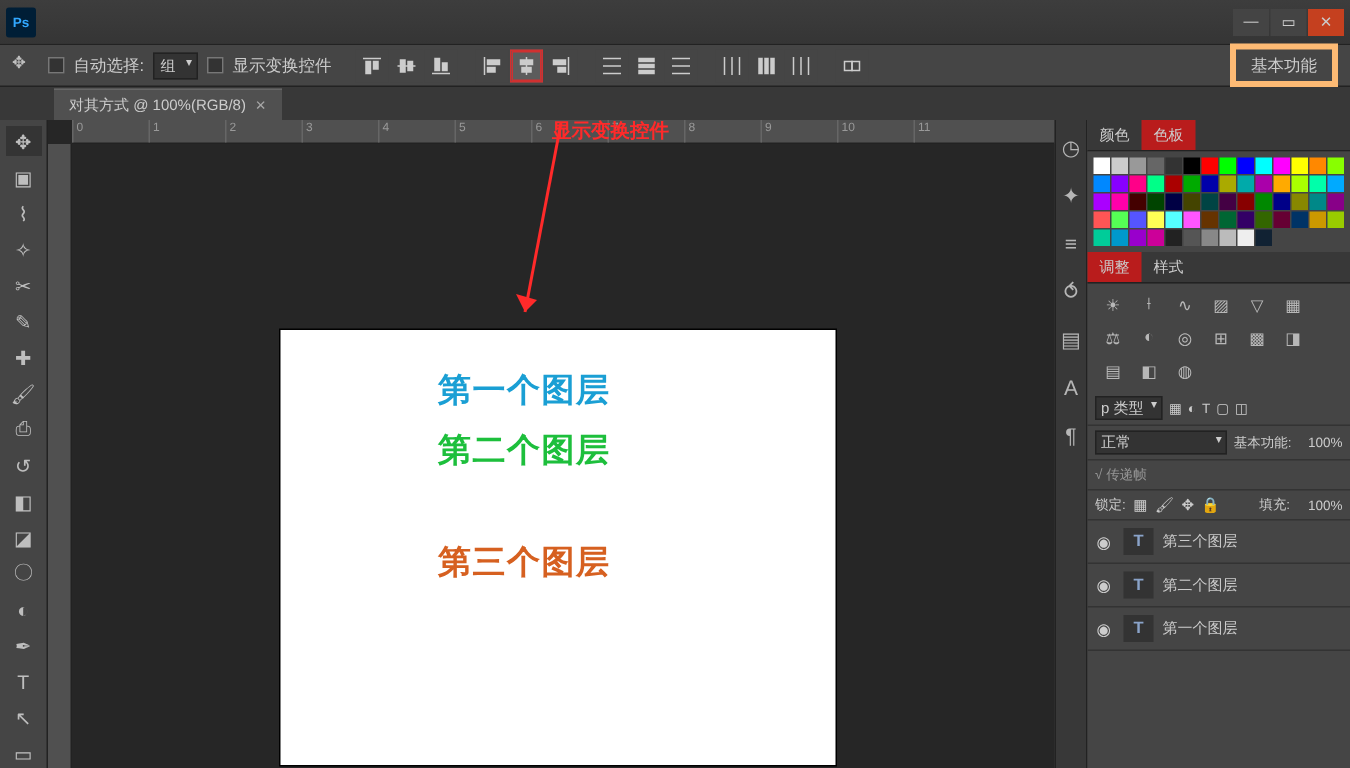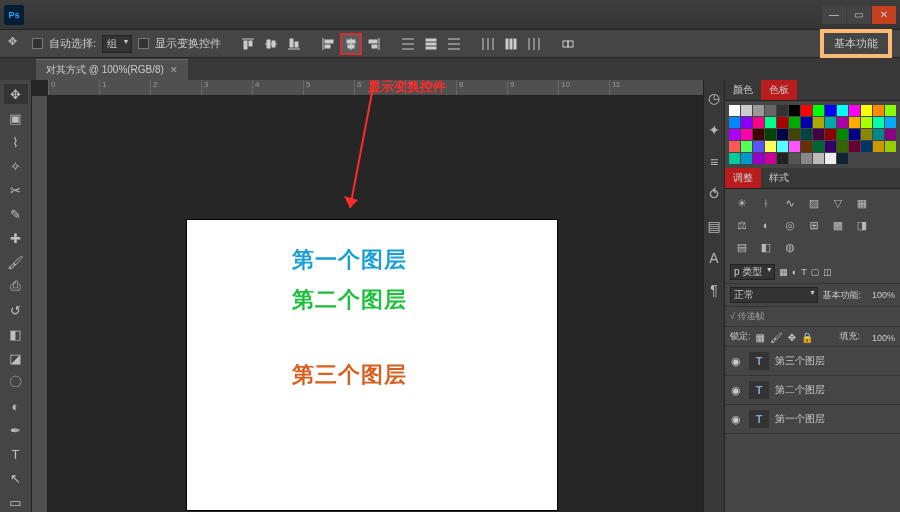--- a/index.html
+++ b/index.html
@@ -50,21 +50,21 @@
 .adj-head { padding:4px 6px; font-size:10px; border-bottom:1px solid #333; }
 .adj-grid { display:flex; flex-wrap:wrap; gap:6px; padding:6px 8px; }
 .adj-grid span { width:18px; height:16px; font-size:11px; opacity:.85; display:flex; align-items:center; justify-content:center; }
 .layer-opts { display:flex; align-items:center; gap:4px; padding:3px 5px; font-size:9px; border-bottom:1px solid #333; }
 .layer-opts .sel { height:16px; padding:0 12px 0 3px; }
 .layers { flex:1; overflow:hidden; }
 .layer { display:flex; align-items:center; padding:5px 6px; border-bottom:1px solid #333; gap:6px; }
 .eye { width:12px; font-size:11px; }
 .lthumb { width:20px; height:18px; background:#333; display:flex; align-items:center; justify-content:center; font-size:11px; color:#8aa3c9; font-weight:bold; }
 .lname { font-size:10px; }
-.lock-row { display:flex; align-items:flex-end; gap:5px; padding:3px 5px; font-size:9px; border-bottom:1px solid #333; }
+.lock-row { display:flex; align-items:center; gap:5px; padding:3px 5px; font-size:9px; border-bottom:1px solid #333; }
 .lock-row span.i { font-size:10px; }
 .mini { width:30px; text-align:right; }
 svg.al { width:14px; height:14px; }
 svg.al line,svg.al rect { stroke:#ccc; stroke-width:1; fill:none; }
 svg.al rect.f { fill:#ccc; }
 </style>
 </head>
 <body>
 
 <div class="titlebar">

